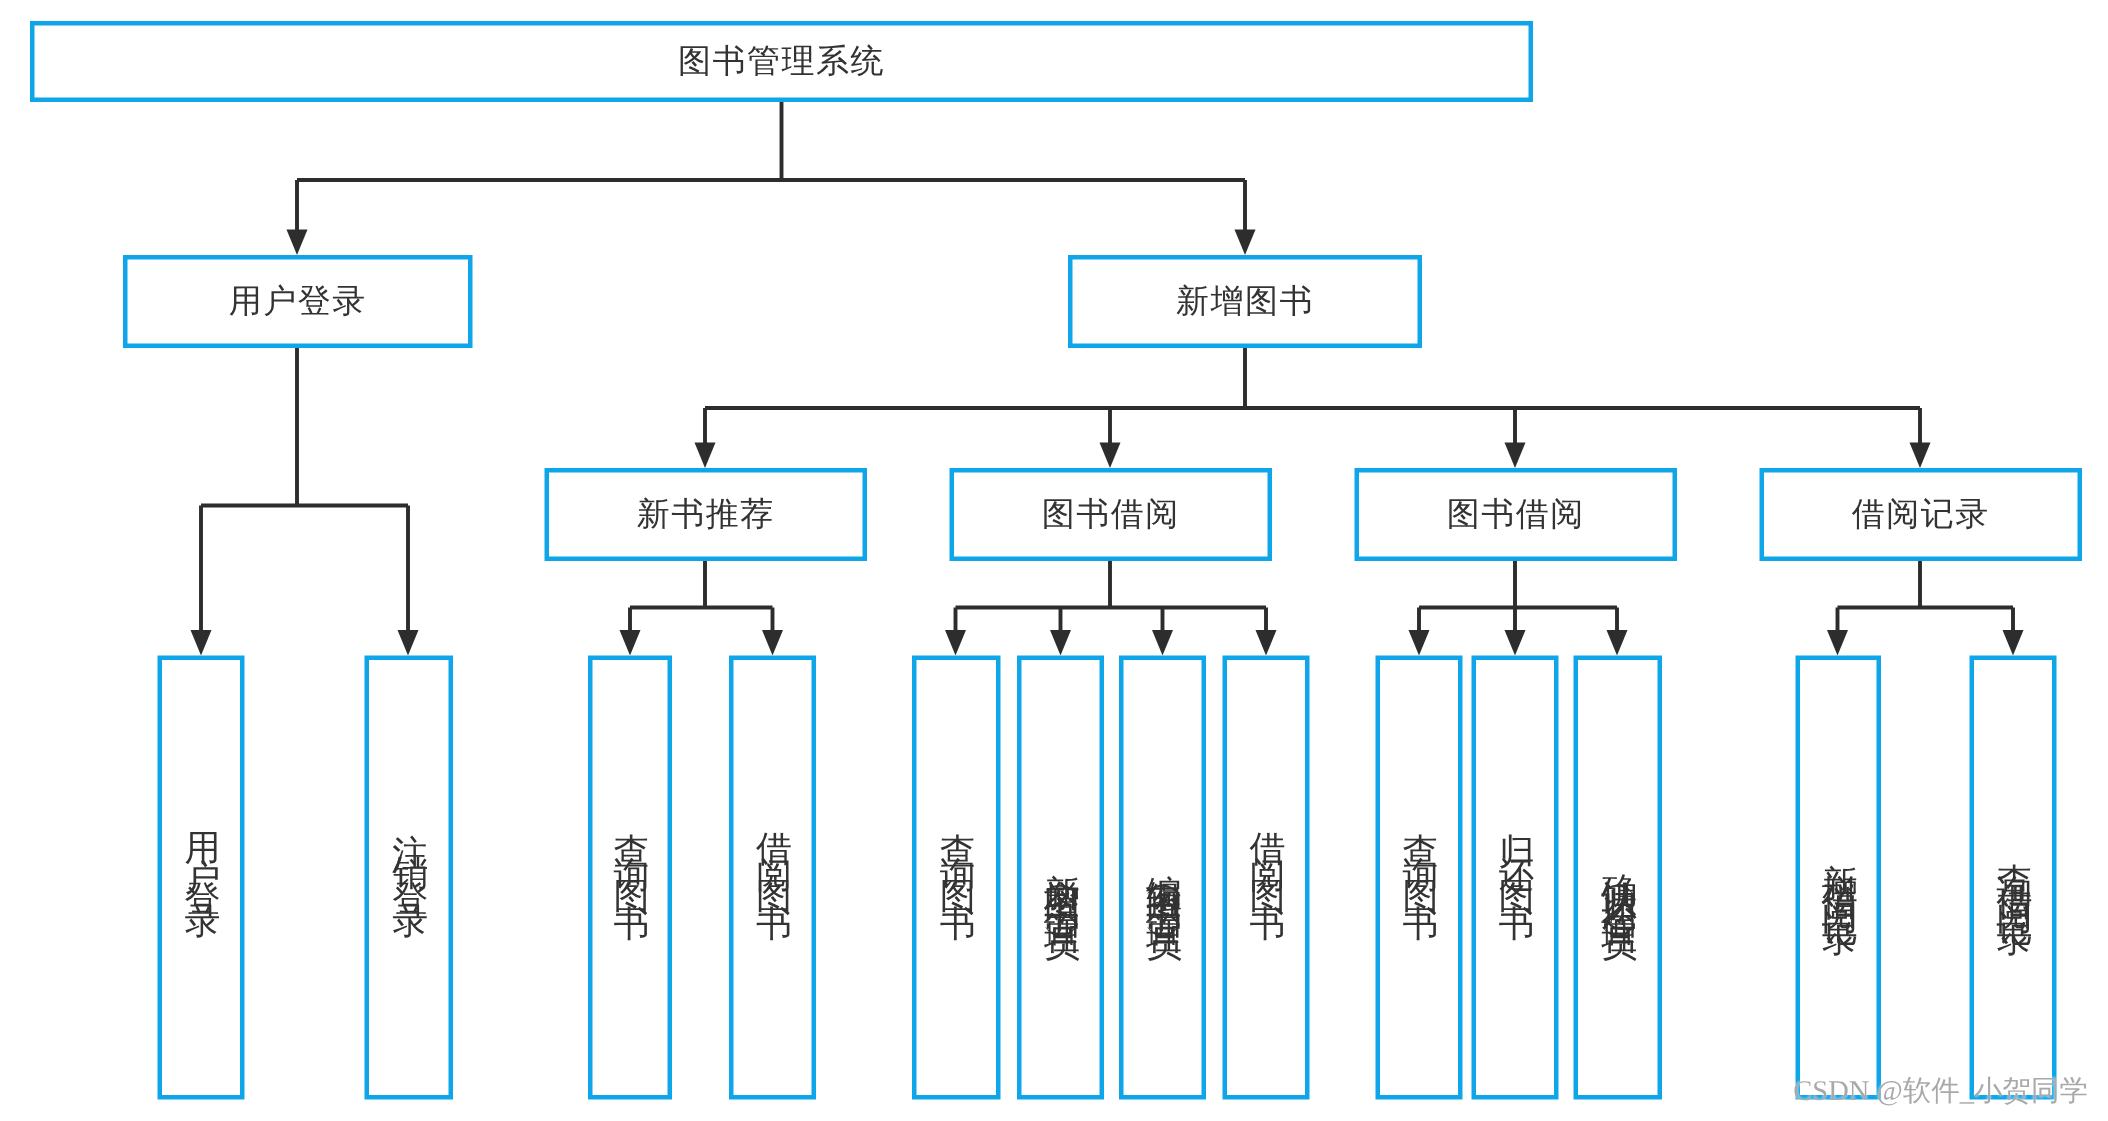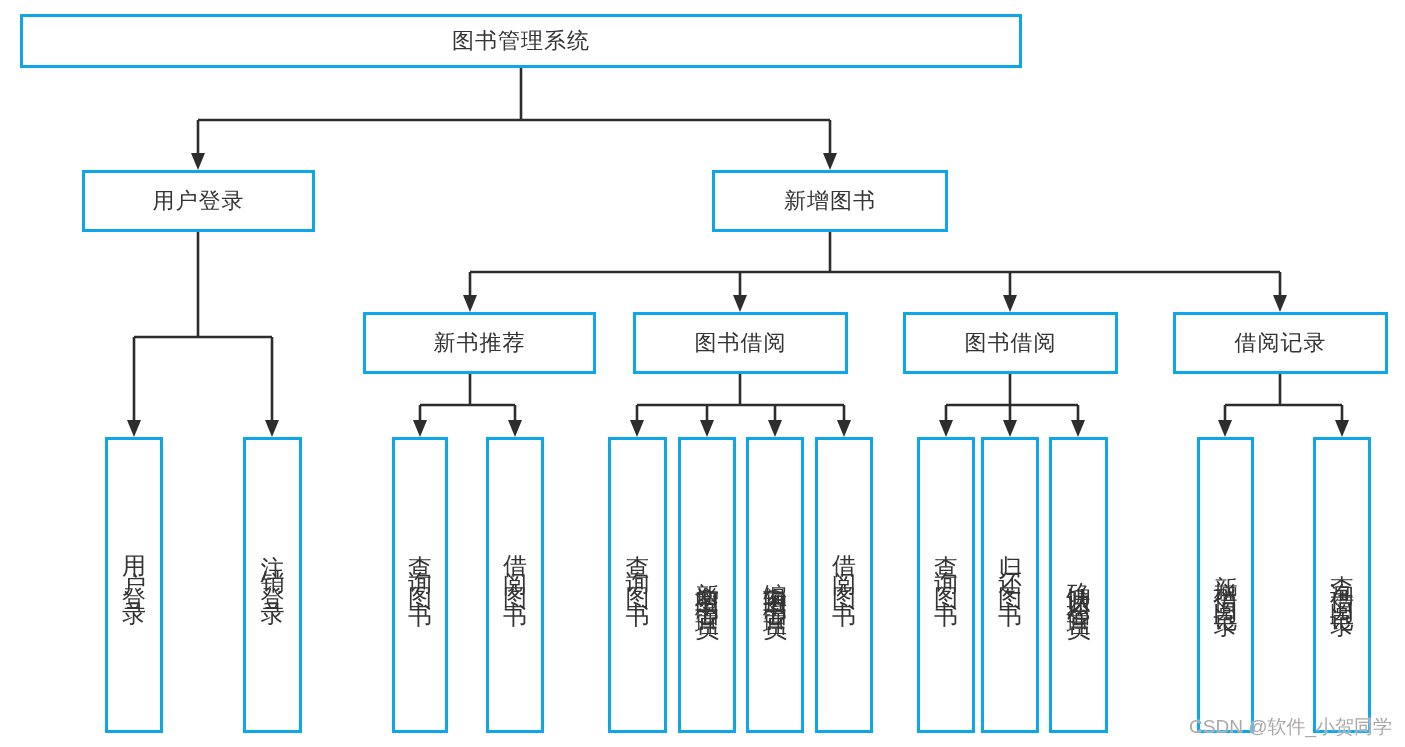--- a/index.html
+++ b/index.html
@@ -31,20 +31,21 @@
   .v6 { letter-spacing: 8px;  padding-bottom: 10px; }
   .v9 { letter-spacing: 5px;  padding-bottom: 0; }
   .watermark {
     position: absolute;
     top: 714px;
     right: 13px;
     font-size: 19px;
     color: #a9a9a9;
     text-shadow: 0 0 2px #ffffff;
     white-space: nowrap;
+    font-family: Liberation Serif, serif;
   }
 </style>
 </head>
 <body>
 
 <div class="canvas">
 
   <svg class="wires" width="1405" height="747" viewBox="0 0 1405 747" aria-hidden="true">
     <g stroke="#2d2d2d" stroke-width="2.6" fill="none">
 
@@ -89,21 +90,21 @@
     <span>图书管理系统</span>
   </div>
 
   <div class="box hnode" style="left:82px;top:170px;width:233px;height:62px">
     <span>用户登录</span>
   </div>
   <div class="box hnode" style="left:712px;top:170px;width:236px;height:62px">
     <span>新增图书</span>
   </div>
 
-  <div class="box hnode" style="left:363px;top:312px;width:233px;height:62px">
+  <div class="box hnode" style="left:363px;top:312px;width:215px;height:62px">
     <span>新书推荐</span>
   </div>
   <div class="box hnode" style="left:633px;top:312px;width:215px;height:62px">
     <span>图书借阅</span>
   </div>
   <div class="box hnode" style="left:903px;top:312px;width:215px;height:62px">
     <span>图书借阅</span>
   </div>
   <div class="box hnode" style="left:1173px;top:312px;width:215px;height:62px">
     <span>借阅记录</span>

